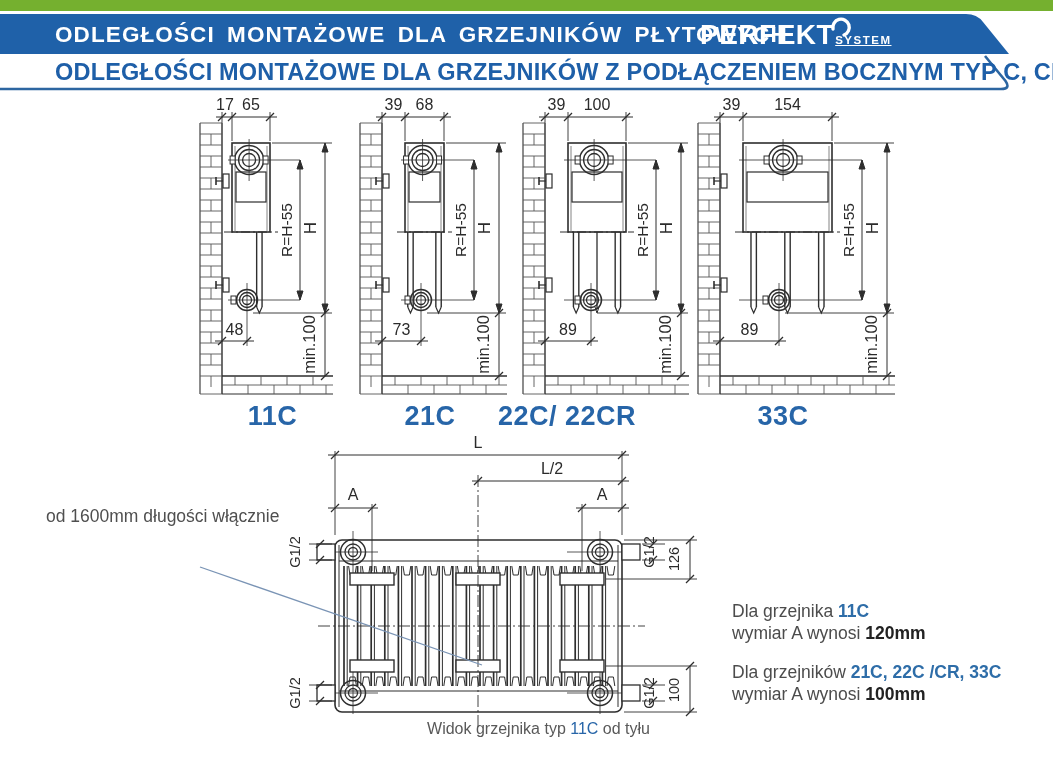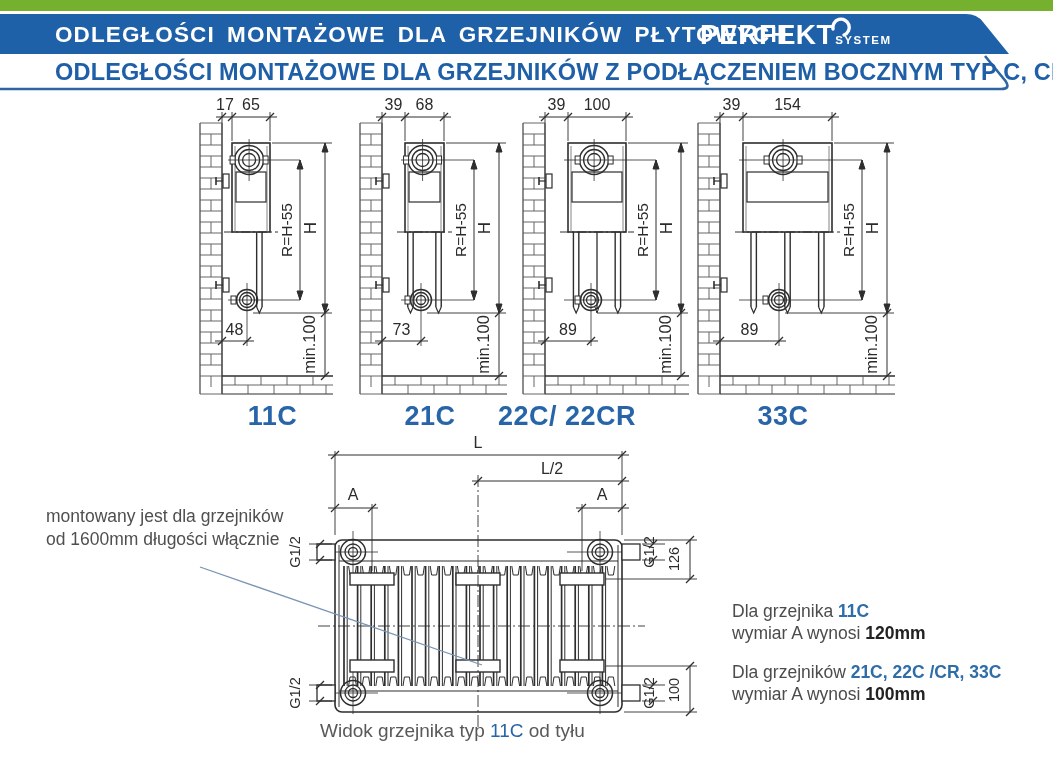--- a/index.html
+++ b/index.html
@@ -4,35 +4,35 @@
 <style>
   html,body{margin:0;padding:0;}
   body{width:1053px;height:769px;position:relative;background:#ffffff;
        font-family:"Liberation Sans",sans-serif;overflow:hidden;}
   .abs{position:absolute;}
   #banner-svg{left:0;top:0;width:1053px;height:95px;}
   #main-title{left:55px;top:15px;height:54px;line-height:39px;color:#ffffff;
       font-size:22.5px;font-weight:bold;letter-spacing:1.1px;word-spacing:5px;white-space:nowrap;}
   #logo{left:700px;top:15px;height:39px;display:flex;align-items:center;color:#fff;}
   #logo .main{font-size:28px;font-weight:800;letter-spacing:.5px;}
-  #logo .sub{font-size:11.5px;font-weight:bold;letter-spacing:1.5px;margin:10px 0 0 1px;}
+  #logo .sub{font-size:11.5px;font-weight:bold;letter-spacing:1.5px;margin:10px 0 0 1px;text-decoration:underline;}
   #logo .swoosh{position:relative;width:0;height:0;}
   #logo svg{position:absolute;left:-4px;top:-21px;}
   #subtitle{left:55px;top:56px;height:32px;line-height:32px;color:#1e5fa8;
       font-size:23.5px;font-weight:600;letter-spacing:.2px;white-space:nowrap;}
   
   .type-label{top:401px;text-align:center;color:#2765a8;font-size:27px;font-weight:bold;letter-spacing:.5px;}
   
   #side-note{left:46px;top:505px;color:#4f4f4f;font-size:17.5px;line-height:1.32;}
   #notes{left:732px;top:601px;color:#4c4c4c;font-size:17.5px;}
   #notes .warn{margin-bottom:22px;}
   #notes .grp{margin-bottom:17px;line-height:1.25;}
   #notes .t{color:#2e6da8;font-weight:600;}
   #notes .v{color:#222;font-weight:bold;}
-  #caption{left:320px;top:720px;width:330px;text-align:left;color:#595959;font-size:19px;}
+  #caption{left:320px;top:720px;width:330px;text-align:right;color:#595959;font-size:16px;}
   #caption .t{color:#2765a8;}
   svg{display:block;}
 </style>
 </head>
 <body>
 
 <svg id="banner-svg" class="abs" viewBox="0 0 1053 95">
   <rect x="0" y="0" width="1053" height="11" fill="#75b02f"></rect>
   <path d="M0,14 H966 Q977,14 983,22 L1009,54 H0 Z" fill="#1f61a9"></path>
   <path d="M0,89 H1001 Q1011,89 1005.5,81 L985,56" fill="none" stroke="#2d66a1" stroke-width="2.6"></path>
@@ -681,21 +681,20 @@
       <line x1="426" y1="281" x2="434" y2="273" stroke="#2e2e2e" stroke-width="1.2"></line>
       <text x="419" y="255" fill="#2b2b2b" font-size="14.5" font-family="&quot;Liberation Sans&quot;,sans-serif" text-anchor="middle" transform="rotate(-90 419 255)">100</text>
     </svg>
   </div>
 
 <svg id="pointer" class="abs" style="left:190px;top:555px" width="300" height="120">
   <line x1="10" y1="12" x2="292" y2="110" stroke="#7a94b5" stroke-width="1.3"></line>
 </svg>
 
 <div id="side-note" class="abs">
-  <div>montowany jest dla grzejników</div>
   <div>od 1600mm długości włącznie</div>
 </div>
 
 <div id="notes" class="abs">
   <div class="grp">
     <span>Dla grzejnika </span><span class="t">11C</span><br>
     <span>wymiar A wynosi </span><span class="v">120mm</span>
   </div>
   <div class="grp">
     <span>Dla grzejników </span><span class="t">21C, 22C /CR, 33C</span><br>

